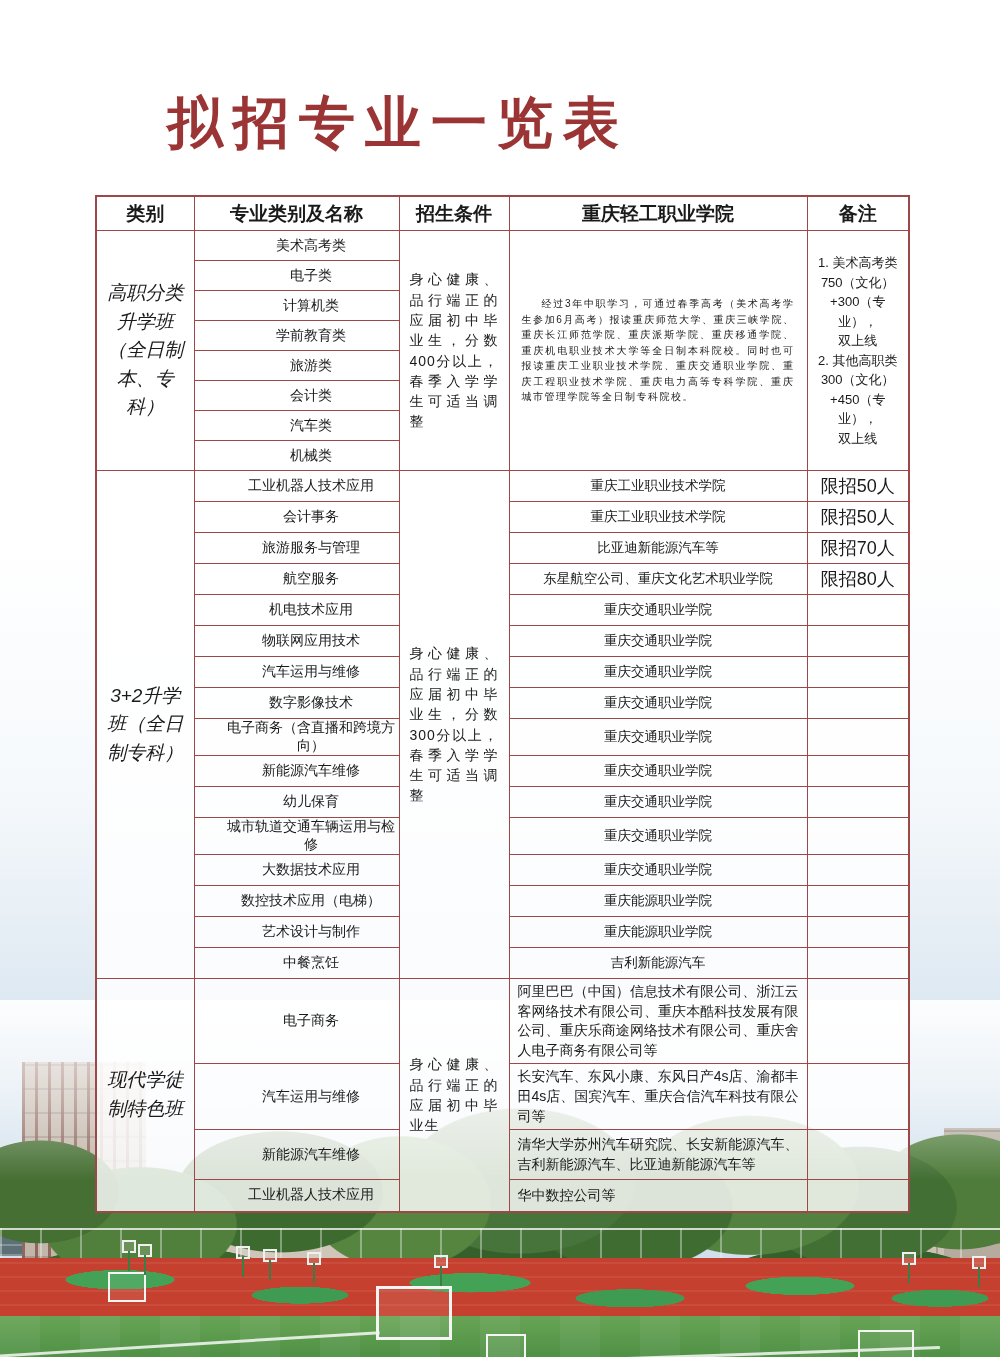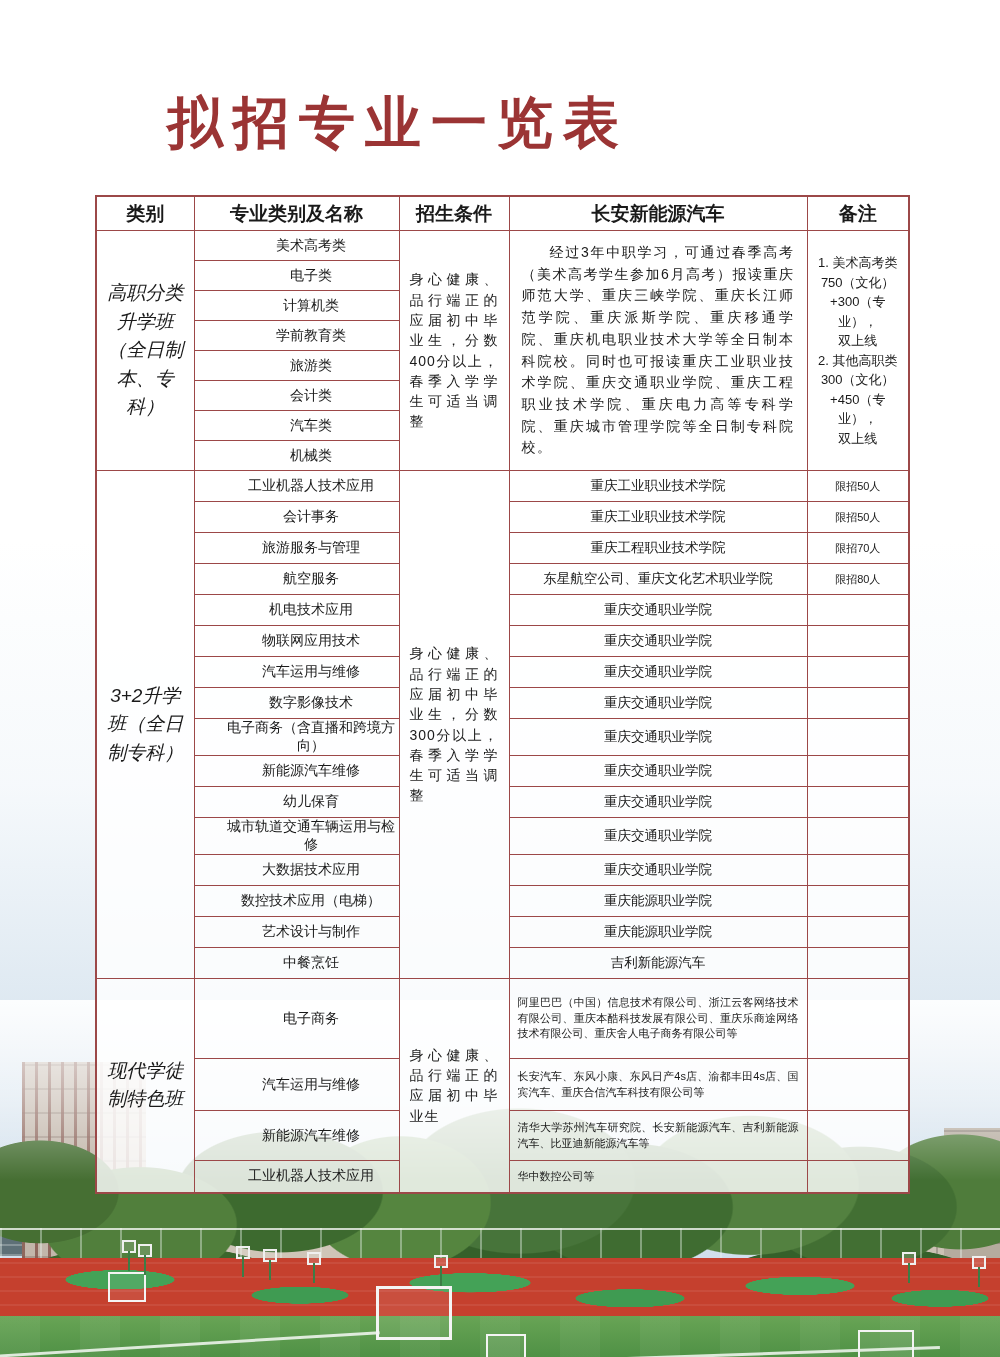--- a/index.html
+++ b/index.html
@@ -77,26 +77,26 @@
     border-collapse:collapse;table-layout:fixed;
     border:2px solid #9c4848;}
   td,th{border:1.5px solid #9c4848;vertical-align:middle;text-align:center;
     color:#1a1a1a;background:rgba(255,255,255,.82);padding:0 2px;overflow:hidden;}
   th{font-size:19px;font-weight:bold;height:33px;background:rgba(255,255,255,.9);}
   .s1 tr{height:30px;} .s2 tr{height:31px;}
   .r3a{height:80px;} .r3b{height:52px;} .r3c{height:50px;} .r3d{height:32px;}
   td.major{font-size:14px;padding-left:31px;}
   td.cat{font-size:19px;line-height:1.5;padding:0 6px;font-style:italic;}
   td.cond{font-size:14px;line-height:1.45;text-align:justify;padding:12px 10px;letter-spacing:1px;}
-  td.partner-para{font-size:14px;line-height:1.55;text-align:justify;padding:6px 12px;letter-spacing:1.5px;text-indent:2em;}
+  td.partner-para{font-size:10px;line-height:1.55;text-align:justify;padding:6px 12px;letter-spacing:1.5px;text-indent:2em;}
   td.college{font-size:13.5px;}
-  td.company{font-size:11px;line-height:1.4;text-align:justify;padding:3px 8px;}
+  td.company{font-size:14px;line-height:1.4;text-align:justify;padding:3px 8px;}
   td.company.center{text-indent:0;}
   td.note-cell{font-size:13px;line-height:1.5;white-space:pre-line;padding:0 4px;}
-  td.note-small{font-size:11px;}
+  td.note-small{font-size:18px;}
 </style>
 </head>
 <body>
 
 <div class="sky"></div>
 <div class="bldg bldg-glass"></div>
 <div class="bldg bldg-a"></div>
 <div class="bldg bldg-b"></div>
 <div class="bldg bldg-r1"></div>
 <div class="bldg bldg-r2"></div>
@@ -128,21 +128,21 @@
       <col style="width:205px">
       <col style="width:110px">
       <col style="width:298px">
       <col style="width:102px">
   </colgroup>
   <thead>
     <tr>
       <th>类别</th>
       <th>专业类别及名称</th>
       <th>招生条件</th>
-      <th>长安新能源汽车</th>
+      <th>重庆轻工职业学院</th>
       <th>备注</th>
     </tr>
   </thead>
   <tbody class="s1">
     <tr>
       <td class="cat" rowspan="8">高职分类升学班（全日制本、专科）</td>
       <td class="major">美术高考类</td>
       <td class="cond" rowspan="8">身心健康、品行端正的应届初中毕业生，分数400分以上，春季入学学生可适当调整</td>
       <td class="partner-para" rowspan="8">经过3年中职学习，可通过春季高考（美术高考学生参加6月高考）报读重庆师范大学、重庆三峡学院、重庆长江师范学院、重庆派斯学院、重庆移通学院、重庆机电职业技术大学等全日制本科院校。同时也可报读重庆工业职业技术学院、重庆交通职业学院、重庆工程职业技术学院、重庆电力高等专科学院、重庆城市管理学院等全日制专科院校。</td>
       <td class="note-cell" rowspan="8">1. 美术高考类
@@ -184,21 +184,21 @@
       <td class="college">重庆工业职业技术学院</td>
       <td class="note-small">限招50人</td>
     </tr>
     <tr>
       <td class="major">会计事务</td>
       <td class="college">重庆工业职业技术学院</td>
       <td class="note-small">限招50人</td>
     </tr>
     <tr>
       <td class="major">旅游服务与管理</td>
-      <td class="college">重庆工程职业技术学院</td>
+      <td class="college">比亚迪新能源汽车等</td>
       <td class="note-small">限招70人</td>
     </tr>
     <tr>
       <td class="major">航空服务</td>
       <td class="college">东星航空公司、重庆文化艺术职业学院</td>
       <td class="note-small">限招80人</td>
     </tr>
     <tr>
       <td class="major">机电技术应用</td>
       <td class="college">重庆交通职业学院</td>

